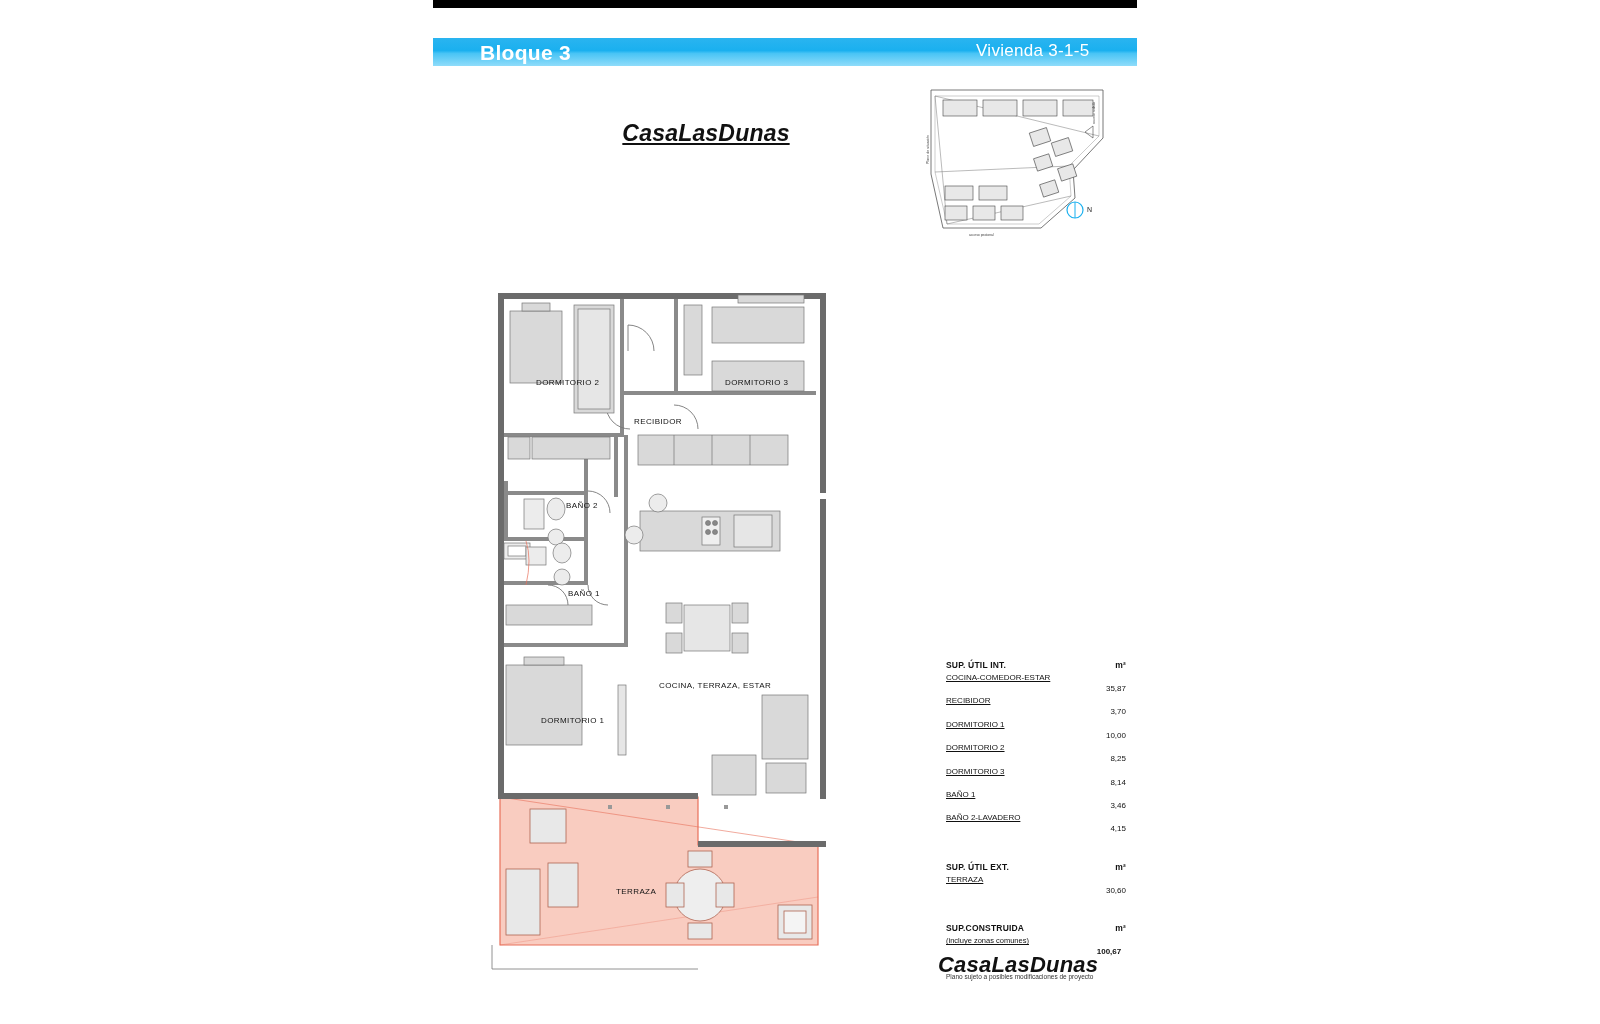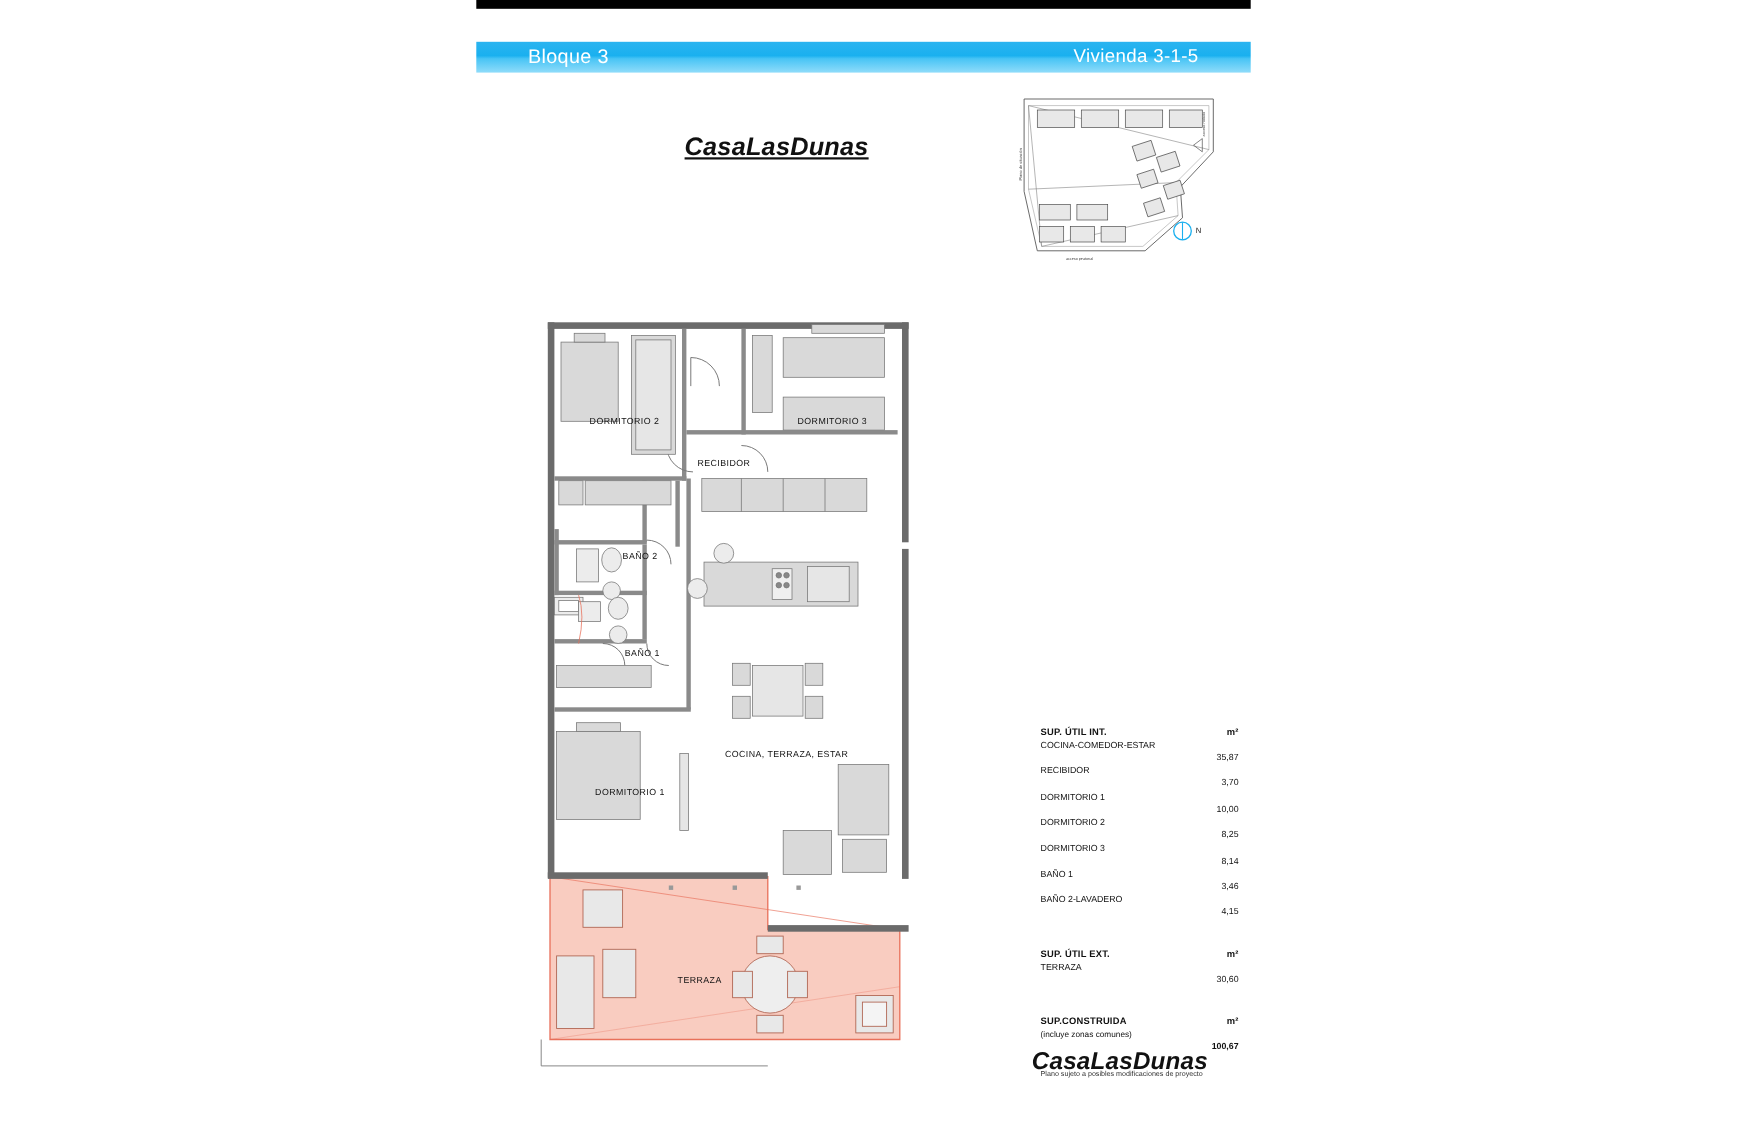--- a/index.html
+++ b/index.html
@@ -15,21 +15,21 @@
     background:#ffffff;
   }
   .topbar{
     position:absolute;left:0;top:0;width:704px;height:8px;background:#000;
   }
   .headerband{
     position:absolute;left:0;top:38px;width:704px;height:28px;
     background:linear-gradient(to bottom,#2ab4f0 0%, #1ab0ef 45%, #48c4f5 55%, #8fdcfa 100%);
   }
   .headerband .bl{
-    position:absolute;left:47px;top:3px;font-size:18px;font-weight:normal;color:#ffffff;
+    position:absolute;left:47px;top:3px;font-size:21px;font-weight:bold;color:#ffffff;
     letter-spacing:.3px;
   }
   .headerband .vi{
     position:absolute;left:543px;top:3px;font-size:17px;font-weight:normal;color:#ffffff;
     letter-spacing:.3px;
   }
   .brand-top{
     position:absolute;left:143px;top:120px;width:260px;text-align:center;
     font-size:23px;font-weight:bold;font-style:italic;color:#111;
     text-decoration:underline;letter-spacing:.2px;
@@ -46,23 +46,23 @@
   .sitekey svg{display:block;}
 
   
   .areas{
     position:absolute;left:513px;top:660px;width:180px;color:#111;
   }
   .areas .grp{margin-bottom:14px;}
   .areas .hrow{display:flex;justify-content:space-between;font-size:8.5px;font-weight:bold;
     letter-spacing:.2px;margin-bottom:2px;gap:10px;}
   .areas .row{display:flex;justify-content:space-between;font-size:8px;line-height:1.55;}
-  .areas .row .lbl{white-space:nowrap;}
+  .areas .row .lbl{white-space:nowrap;text-decoration:underline;}
   .areas .row .val{min-width:34px;text-align:right;margin-top:11px;}
-  .areas .row.bold .val{font-weight:bold;}
+  .areas .row.bold .val{font-weight:bold;text-align:center;}
   .areas .note{font-size:7.5px;font-weight:normal;}
   .areas .foot{font-size:6.5px;color:#333;margin-top:14px;}
 
   
   .plan{position:absolute;left:55px;top:285px;width:420px;height:680px;}
   .plan svg{display:block;}
   .roomlabel{
     position:absolute;font-size:8px;color:#111;letter-spacing:.4px;white-space:nowrap;
   }
 </style>

